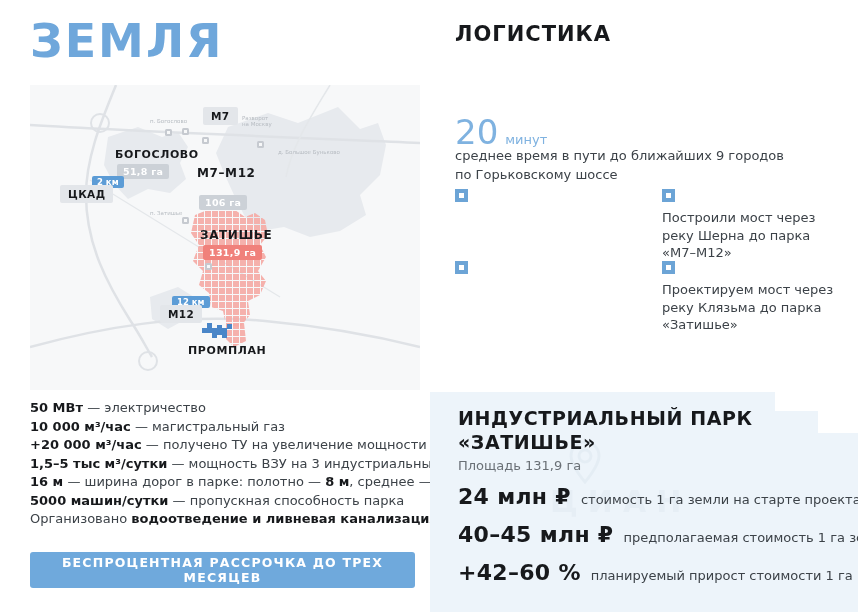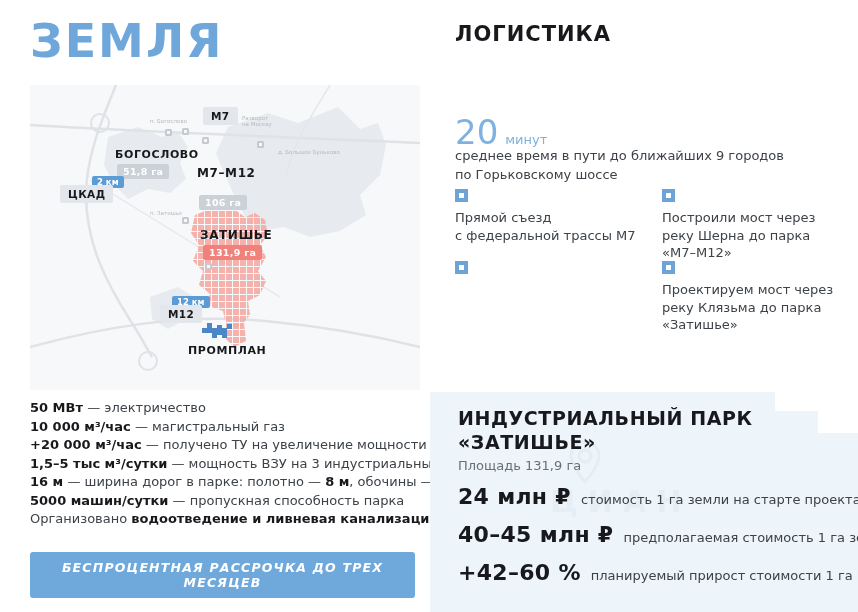--- a/index.html
+++ b/index.html
@@ -18,23 +18,23 @@
   .size-badge.red{background:#F0817B;}
   .dist-badge{position:absolute;display:inline-block;border-radius:2px;padding:1px 5px;
               font-weight:700;font-size:8.5px;color:#fff;background:#5C9CD6;}
   .micro-label{position:absolute;font-size:5.5px;line-height:6px;color:#b7bcc2;white-space:pre-line;}
   .transit-icon{position:absolute;width:7px;height:7px;background:#c6cad0;border-radius:1.5px;}
   .transit-icon i{position:absolute;left:2px;top:2px;width:3px;height:3px;background:#f7f8f9;display:block;}
   .specs{position:absolute;left:30px;top:399px;width:400px;font-size:13px;line-height:18.5px;color:#3c4248;}
   .spec-line{white-space:nowrap;}
   .seg-b{font-weight:700;color:#17191c;}
   .seg-r{font-weight:400;}
-  .cta{position:absolute;left:30px;top:552px;width:385px;height:46px;border:none;border-radius:3px;
+  .cta{position:absolute;left:30px;top:552px;width:385px;height:36px;border:none;border-radius:3px;
        background:#6FA9DC;color:#fff;font-family:inherit;font-size:12.5px;font-weight:800;
-       letter-spacing:1.2px;cursor:pointer;font-style:italic;}
+       letter-spacing:1.2px;cursor:pointer;}
   
   .log-title{position:absolute;left:455px;top:22px;margin:0;font-size:21px;font-weight:800;
              letter-spacing:1px;color:#17191c;}
   .log-intro{position:absolute;left:455px;top:58px;margin:0;font-size:13px;line-height:19px;
              white-space:pre-line;}
   .stat{position:absolute;left:455px;top:112px;}
   .stat-num{font-size:34px;color:#7FB2E0;font-weight:400;}
   .stat-unit{font-size:13px;color:#7FB2E0;margin-left:7px;}
   .stat-desc{position:absolute;left:455px;top:146px;margin:0;font-size:13px;line-height:19px;
              white-space:pre-line;}
@@ -143,41 +143,39 @@
     <span class="transit-icon" style="left:175px;top:178px;">
         <i></i>
       </span>
   </div>
 
   <div class="specs">
     <div class="spec-line"><span class="seg-b">50 МВт</span><span class="seg-r"> — электричество</span></div>
     <div class="spec-line"><span class="seg-b">10 000 м³/час</span><span class="seg-r"> — магистральный газ</span></div>
     <div class="spec-line"><span class="seg-b">+20 000 м³/час</span><span class="seg-r"> — получено ТУ на увеличение мощности газа</span></div>
     <div class="spec-line"><span class="seg-b">1,5–5 тыс м³/сутки</span><span class="seg-r"> — мощность ВЗУ на 3 индустриальных парка</span></div>
-    <div class="spec-line"><span class="seg-b">16 м</span><span class="seg-r"> — ширина дорог в парке: полотно — </span><span class="seg-b">8 м</span><span class="seg-r">, обочины — </span><span class="seg-b">по 4 м</span></div>
+    <div class="spec-line"><span class="seg-b">16 м</span><span class="seg-r"> — ширина дорог в парке: полотно — </span><span class="seg-b">8 м</span><span class="seg-r">, среднее — </span><span class="seg-b">по 4 м</span></div>
     <div class="spec-line"><span class="seg-b">5000 машин/сутки</span><span class="seg-r"> — пропускная способность парка</span></div>
     <div class="spec-line"><span class="seg-r">Организовано </span><span class="seg-b">водоотведение и ливневая канализация</span></div>
   </div>
 
   <button class="cta">БЕСПРОЦЕНТНАЯ РАССРОЧКА ДО ТРЕХ МЕСЯЦЕВ</button>
 
   <h2 class="log-title">ЛОГИСТИКА</h2>
 
   <div class="stat">
     <span class="stat-num">20</span><span class="stat-unit">минут</span>
   </div>
   <p class="stat-desc">среднее время в пути до ближайших 9 городов
 по Горьковскому шоссе</p>
 
   <div class="bullet b1">
     <span class="bullet-icon">
         <i></i>
       </span>
-    <p>Прямой съезд
-с федеральной трассы М7</p>
   </div>
   <div class="bullet b2">
     <span class="bullet-icon">
         <i></i>
       </span>
     <p>Построили мост через
 реку Шерна до парка
 «М7–М12»</p>
   </div>
   <div class="bullet b3">

